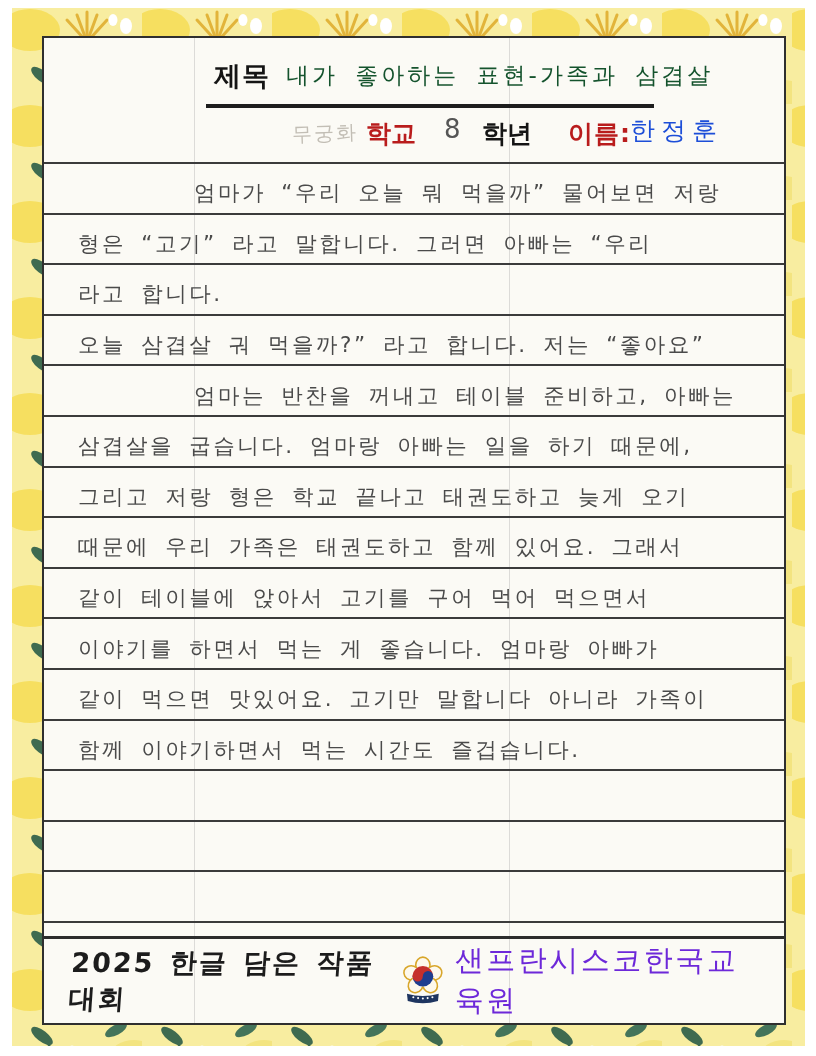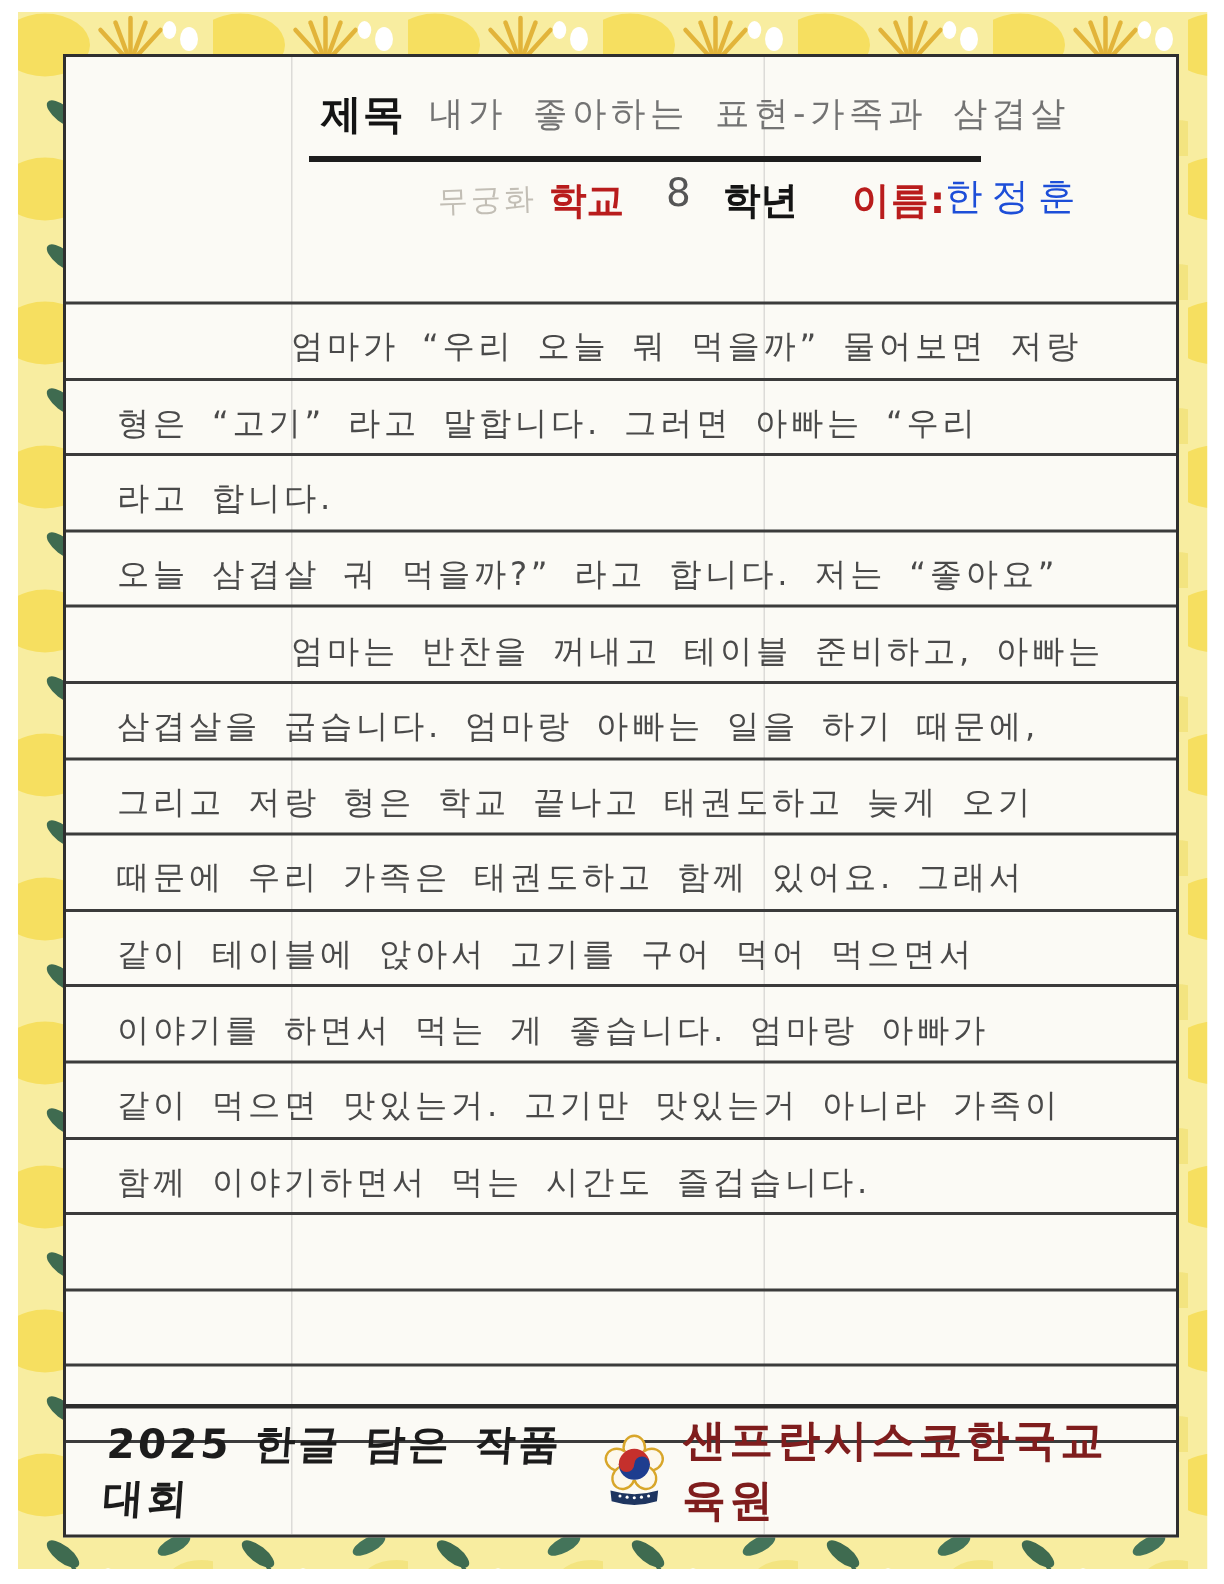--- a/index.html
+++ b/index.html
@@ -9,31 +9,31 @@
   }
   .border-frame{position:absolute;left:12px;top:8px;width:793px;height:1038px;}
   .paper{
     position:absolute;left:42px;top:36px;width:744px;height:989px;
     background:#fbfaf5;border:2px solid #2f2f2f;box-sizing:border-box;
   }
   .fold-line{position:absolute;top:0;bottom:0;width:1px;background:rgba(140,140,140,.28);}
   .fold-a{left:150px;} .fold-b{left:465px;}
 
   .title-label{position:absolute;left:170px;top:20px;font-size:27px;font-weight:700;color:#141414;letter-spacing:1px;}
-  .title-text{position:absolute;left:242px;top:22px;font-size:23px;color:#737373;letter-spacing:3px;word-spacing:7px;}
+  .title-text{position:absolute;left:242px;top:22px;font-size:23px;color:#14532d;letter-spacing:3px;word-spacing:7px;}
   .title-underline{position:absolute;left:162px;top:66px;width:448px;height:4px;background:#1d1d1d;}
 
   .pencil{position:absolute;left:248px;top:82px;font-size:20px;color:#a59f94;opacity:.65;letter-spacing:2px;transform:rotate(-2deg);}
   .school-label{position:absolute;left:322px;top:79px;font-size:25px;font-weight:700;color:#b91c1c;}
   .grade-value{position:absolute;left:400px;top:76px;font-size:26px;color:#555;}
   .grade-label{position:absolute;left:438px;top:79px;font-size:25px;font-weight:700;color:#141414;}
   .name-label{position:absolute;left:524px;top:79px;font-size:25px;font-weight:700;color:#b91c1c;letter-spacing:1px;}
   .name-value{position:absolute;left:586px;top:76px;font-size:25px;color:#1d4ed8;letter-spacing:6px;}
 
-  .ruled-area{position:absolute;left:0;top:124px;width:100%;border-top:2px solid #3b3b3b;margin-top:39px;}
+  .ruled-area{position:absolute;left:0;top:124px;width:100%;border-top:2px solid #3b3b3b;}
   .line-row{
     height:45.6px;border-bottom:2px solid #3b3b3b;
     display:flex;align-items:flex-end;box-sizing:content-box;
     padding:0 6px 3px 34px;
   }
   .line-row.indent{padding-left:150px;}
   .hand{
     font-size:21.5px;color:#4a4a4a;letter-spacing:2.5px;word-spacing:6px;
     white-space:nowrap;line-height:1.55;
   }
@@ -41,21 +41,21 @@
   .footer-row{
     position:absolute;left:0;right:0;bottom:0;top:898px;
     border-top:3px solid #2c2c2c;
     display:flex;align-items:center;justify-content:space-between;
     padding:0 34px 0 26px;
   }
   .contest-title{
     font-size:27px;font-weight:700;color:#1c1c1c;letter-spacing:2px;
     transform:skewX(-4deg);word-spacing:4px;
   }
-  .org-name{font-size:29px;font-weight:700;color:#7f1d1d;letter-spacing:2.5px;}
+  .org-name{font-size:29px;font-weight:400;color:#6d28d9;letter-spacing:2.5px;}
   .logo{width:56px;height:62px;margin:0 8px;}
 </style>
 </head>
 <body>
 
 <div class="border-frame">
   <svg width="793" height="1038">
     <defs>
       <pattern id="floral" width="130" height="96" patternUnits="userSpaceOnUse">
         <rect width="130" height="96" fill="#f8eda0"></rect>
@@ -120,21 +120,21 @@
     <div class="line-row">
         <span class="hand">때문에 우리 가족은 태권도하고 함께 있어요. 그래서</span>
       </div>
     <div class="line-row">
         <span class="hand">같이 테이블에 앉아서 고기를 구어 먹어 먹으면서</span>
       </div>
     <div class="line-row">
         <span class="hand">이야기를 하면서 먹는 게 좋습니다. 엄마랑 아빠가</span>
       </div>
     <div class="line-row">
-        <span class="hand">같이 먹으면 맛있는거. 고기만 맛있는거 아니라 가족이</span>
+        <span class="hand">같이 먹으면 맛있어요. 고기만 말합니다 아니라 가족이</span>
       </div>
     <div class="line-row">
         <span class="hand">함께 이야기하면서 먹는 시간도 즐겁습니다.</span>
       </div>
     <div class="line-row"></div>
     <div class="line-row"></div>
     <div class="line-row"></div>
   </div>
 
   <div class="footer-row">

